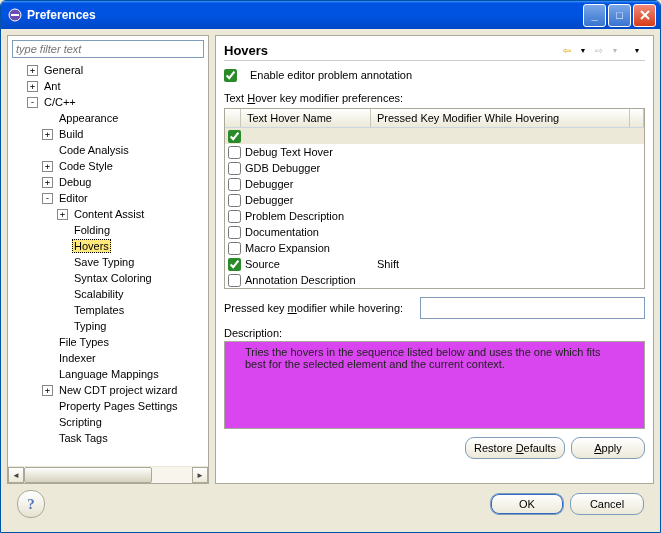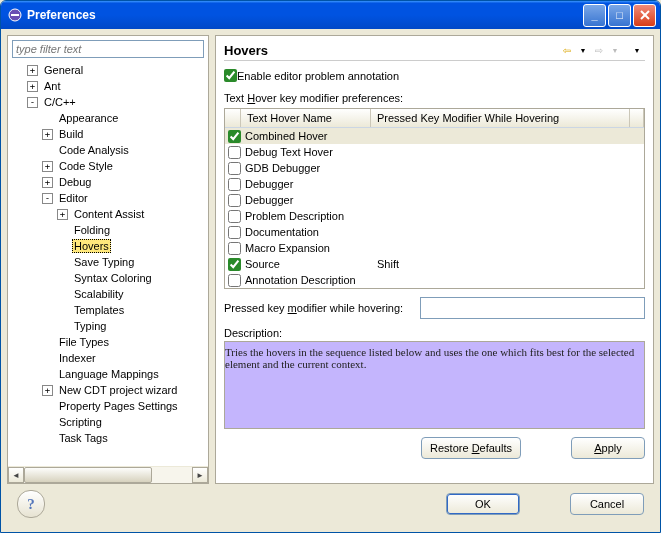--- a/index.html
+++ b/index.html
@@ -143,21 +143,21 @@
     border-bottom:1px solid #ccc;
     padding-bottom:2px;margin-bottom:8px;
   }
   .right-title {
     font-size:13px;font-weight:bold;flex:1;
   }
   .nav-arrow {
     width:16px;height:16px;display:flex;align-items:center;justify-content:center;font-size:10px;
   }
   .checkbox-row {
-    display:flex;align-items:center;gap:0;margin-bottom:10px;
+    display:flex;gap:13px;margin-bottom:10px;
   }
   input[type=checkbox]{margin:0;width:13px;height:13px;}
   input[type=checkbox].green{accent-color:#2a8a2a;}
   .section-label{margin-bottom:4px;}
   .table {
     border:1px solid #aca899;
     flex:none;
     background:#fff;
   }
   .table-header{display:flex;background:linear-gradient(#fff,#ece9d8);border-bottom:1px solid #cbd6e4;}
@@ -170,35 +170,35 @@
   .tr{display:flex;align-items:center;height:16px;}
   .tr.sel{background:#ece9d8;}
   .td-check{width:18px;display:flex;align-items:center;justify-content:center;}
   .td-name{width:130px;padding-left:2px;}
   .td-key{flex:1;padding-left:2px;}
 
   .form-row{display:flex;align-items:center;gap:17px;margin-top:8px;}
   .form-row label{white-space:nowrap;}
   .text-input{flex:1;border:1px solid #7f9db9;height:18px;padding:1px 3px;font-family:inherit;font-size:11px;}
   .desc-box{
-    border:1px solid #aca899;background:#c4b5fd;
-    margin-top:2px;padding:4px 0;height:78px;
-    overflow:hidden;position:relative;color:#222;font-family:Liberation Serif, serif;
+    border:1px solid #aca899;background:#d946ef;
+    margin-top:2px;padding:4px 20px;height:78px;
+    overflow:hidden;position:relative;color:#222;
   }
   .right-buttons{display:flex;justify-content:flex-end;gap:6px;margin-top:8px;}
   .footer{display:flex;align-items:center;padding:2px 10px 8px 10px;gap:6px;}
   .help-btn{
     width:26px;height:26px;border:1px solid #aca899;border-radius:13px;background:linear-gradient(#fff,#e7e3d2);
     display:flex;align-items:center;justify-content:center;color:#5577bb;font-weight:bold;font-size:15px;font-family:Georgia,serif;
   }
   .spacer{flex:1;}
   .btn {
-    min-width:74px;height:22px;border:1px solid #7f9db9;border-radius:4px;
+    min-width:74px;height:22px;border:1px solid #7f9db9;border-radius:9px;
     background:linear-gradient(#fff,#ece9d8);
-    padding:0 8px;font-family:inherit;font-size:11px;margin-left:44px;
+    padding:0 8px;font-family:inherit;font-size:11px;
   }
   .btn.default{box-shadow:0 0 0 1px #3169c6 inset;}
   .u{text-decoration:underline;}
 </style>
 </head>
 <body>
 
 <div class="window">
 
   <div class="titlebar">
@@ -413,21 +413,20 @@
             <div class="th th1"></div>
             <div class="th th2">Text Hover Name</div>
             <div class="th th3">Pressed Key Modifier While Hovering</div>
             <div class="th th4"></div>
           </div>
           <div class="table-body">
             <div class="tr sel">
                 <span class="td-check">
                   <input type="checkbox" class="green" checked="" style="">
                 </span>
-                <span class="td-name">Combined Hover</span>
                 <span class="td-key"></span>
               </div>
             <div class="tr">
                 <span class="td-check">
                   <input type="checkbox" style="">
                 </span>
                 <span class="td-name">Debug Text Hover</span>
                 <span class="td-key"></span>
               </div>
             <div class="tr">

